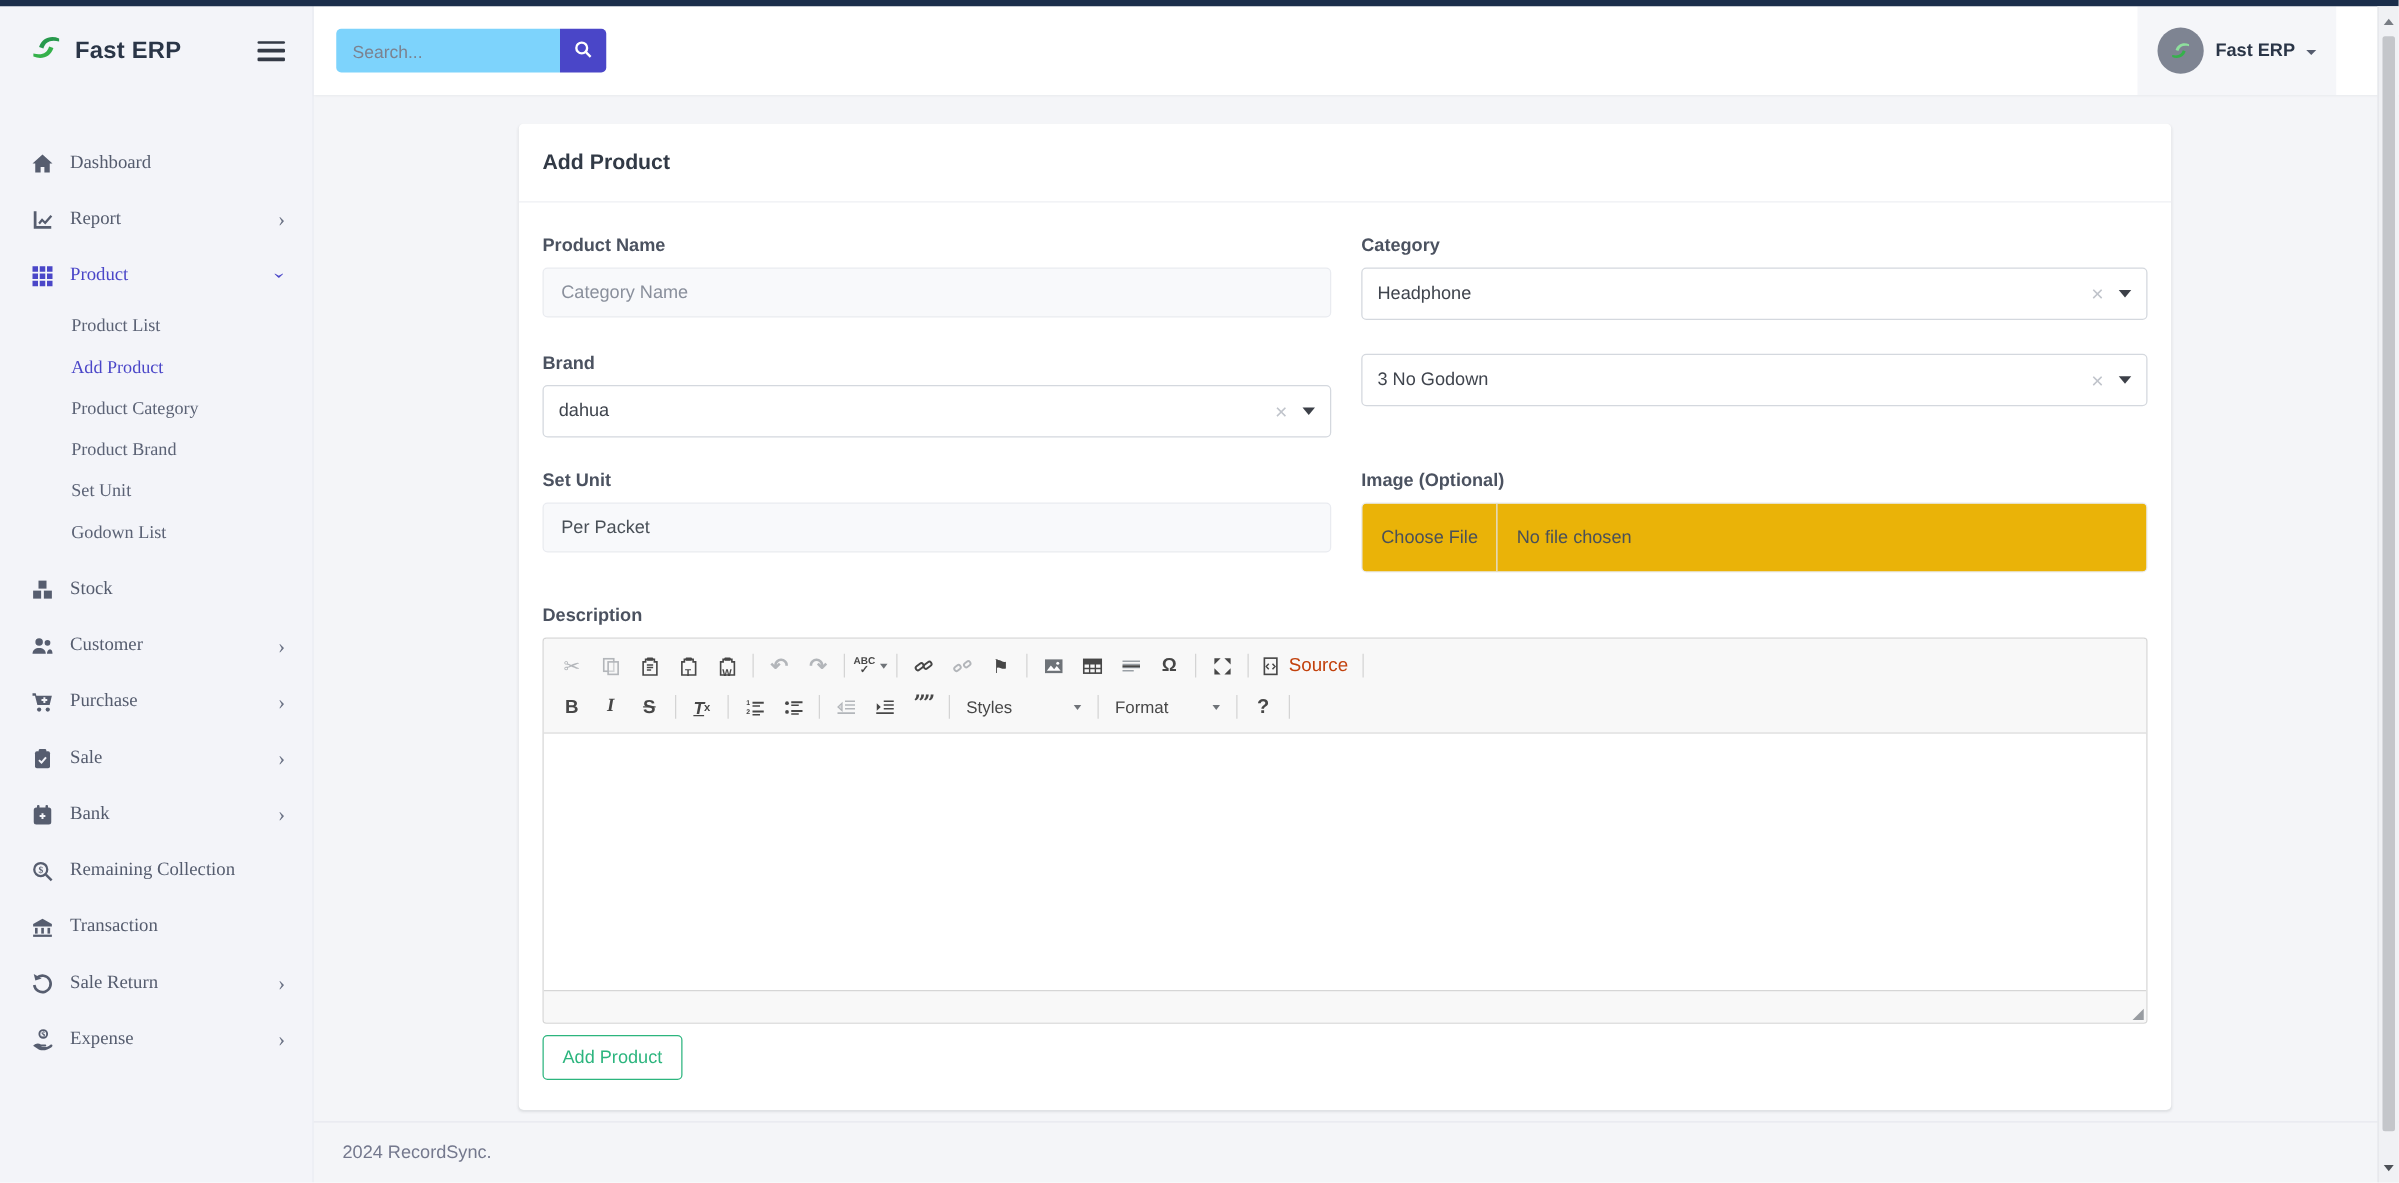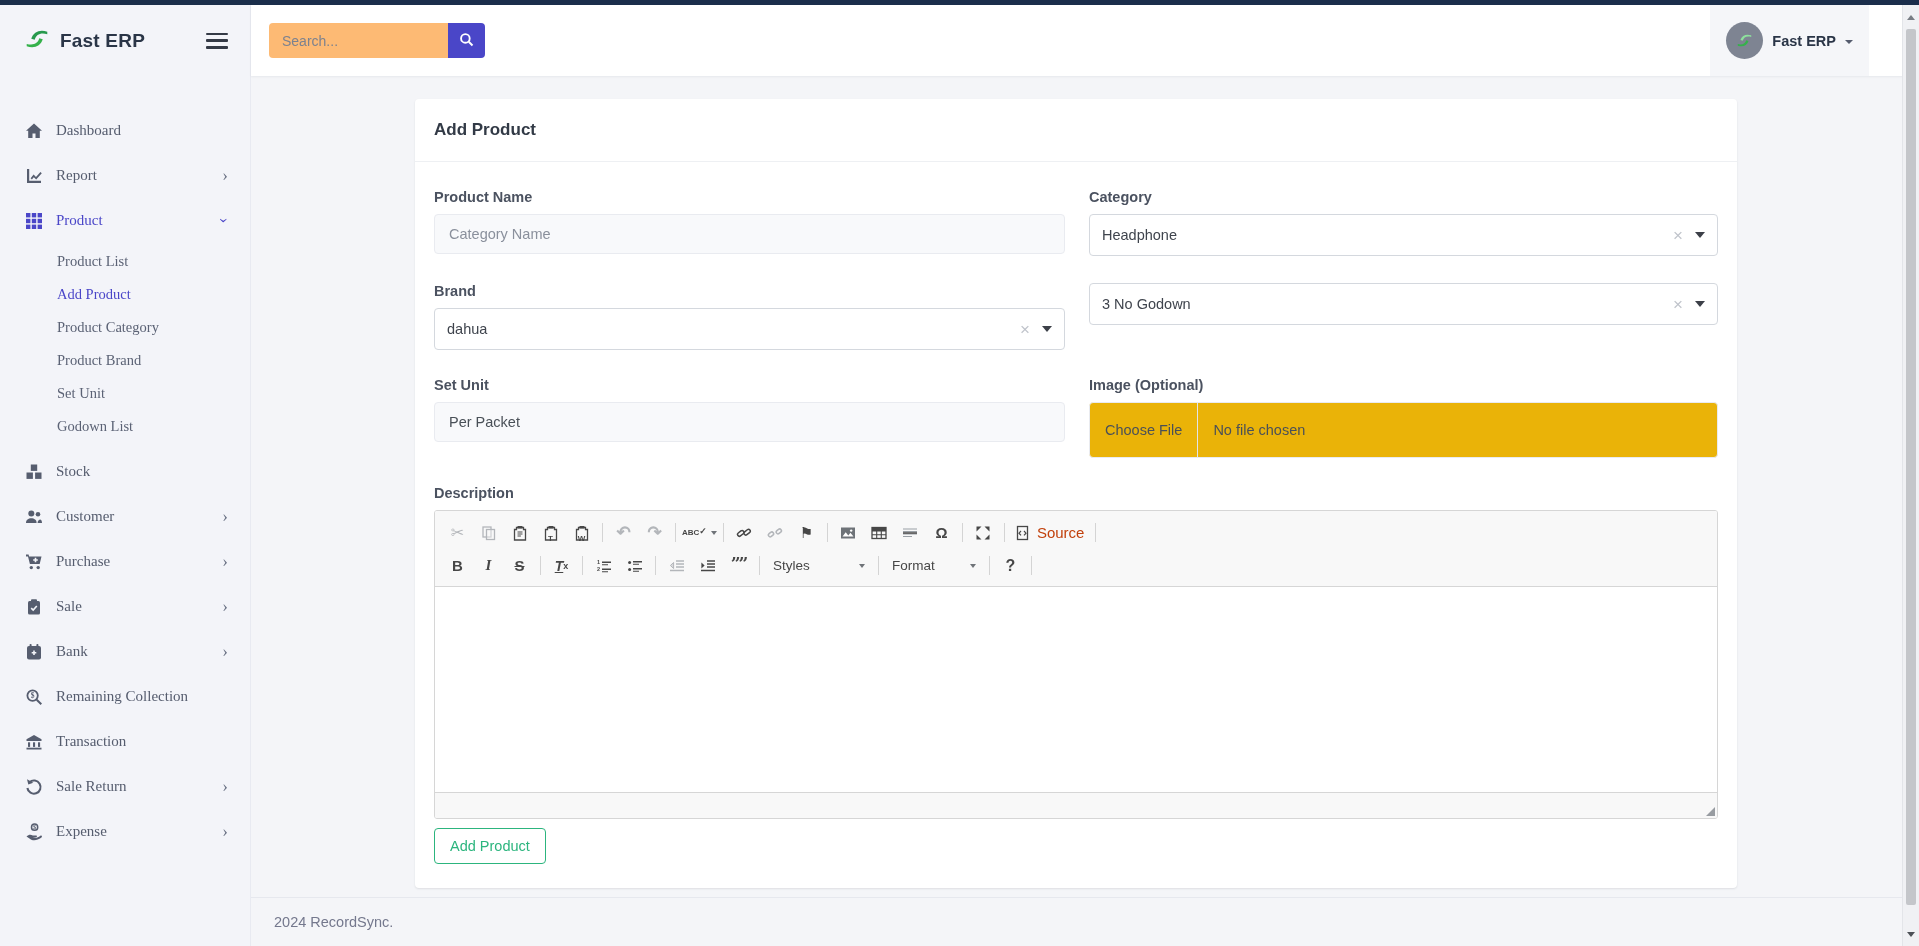--- a/index.html
+++ b/index.html
@@ -40,21 +40,21 @@
   .chev.down { display:inline-block; transform:rotate(90deg); color:#4a46c8; }
   .chev-r::after { content:"\203A"; }
   .submenu { padding:2px 0 6px 0; }
   .s-item { display:flex; align-items:center; height:33px; padding-left:57px; font-size:14.5px; color:#5b6275; cursor:pointer; }
   .s-item.active { color:#4a46c8; }
 
   
   .main { flex:1; display:flex; flex-direction:column; height:946px; padding-top:5px; }
   .navbar { height:71px; background:#ffffff; display:flex; align-items:center; box-shadow:0 1px 2px rgba(15,34,58,.06); position:relative; z-index:5; }
   .search-group { display:flex; margin-left:18px; }
-  .search-input { width:179px; height:35px; background:#fdba74; border:none; outline:none;
+  .search-input { width:179px; height:35px; background:#7dd3fc; border:none; outline:none;
                   border-radius:4px 0 0 4px; padding:0 13px; font-size:14px; color:#495057;
                   font-family:"Liberation Sans", sans-serif; }
   .search-input::placeholder { color:#7c828f; }
   .search-btn { width:37px; height:35px; background:#4a46c8; border:none; border-radius:0 4px 4px 0;
                 display:flex; align-items:center; justify-content:center; cursor:pointer; }
   .user-block { margin-left:auto; margin-right:50px; height:71px; padding:0 16px; background:#f5f6f9;
                 display:flex; align-items:center; gap:9px; cursor:pointer; }
   .avatar { width:37px; height:37px; border-radius:50%; background:#7e8492; display:flex; align-items:center; justify-content:center; }
   .user-name { font-size:14.5px; font-weight:600; color:#2a3547; }
   .user-caret { width:0; height:0; border-left:4px solid transparent; border-right:4px solid transparent; border-top:4.5px solid #555c6e; margin-top:2px; }
@@ -93,21 +93,21 @@
   .cke-btn { min-width:29px; height:27px; display:inline-flex; align-items:center; justify-content:center;
              margin:0 1px; cursor:pointer; color:#474747; font-size:15px; position:relative; border-radius:2px; }
   .cke-btn svg { width:16px; height:16px; }
   .cke-sep { width:1px; height:19px; background:#d4d4d4; margin:0 5px; }
   .dis { color:#b3b6ba !important; }
   .dis svg * { stroke:#b3b6ba !important; fill-opacity:.45; }
   .i-cut::before { content:"\2702"; font-size:16px; }
   .i-undo::before { content:"\21B6"; font-size:17px; font-weight:bold; }
   .i-redo::before { content:"\21B7"; font-size:17px; font-weight:bold; }
   .i-anchor::before { content:"\2691"; font-size:15px; }
-  .spell-stack { display:flex; flex-direction:row; align-items:center; line-height:1; }
+  .spell-stack { display:flex; flex-direction:column; align-items:center; line-height:1; }
   .spell-abc { font-size:8px; font-weight:bold; letter-spacing:0; }
   .spell-check { font-size:9px; margin-top:-2px; font-weight:bold; }
   .mini-caret { width:0; height:0; border-left:3.5px solid transparent; border-right:3.5px solid transparent;
                 border-top:4px solid #6f7378; margin-left:4px; }
   .ov-letter { position:absolute; bottom:3px; left:50%; transform:translateX(-50%);
                font-size:8px; font-weight:bold; color:#474747; }
   .b-bold { font-weight:bold; font-size:15px; }
   .b-italic { font-style:italic; font-weight:bold; font-family:"Liberation Serif", serif; font-size:15px; }
   .b-strike { font-weight:bold; font-size:15px; text-decoration:line-through; }
   .b-tx { font-style:italic; font-weight:bold; font-size:14px; }

